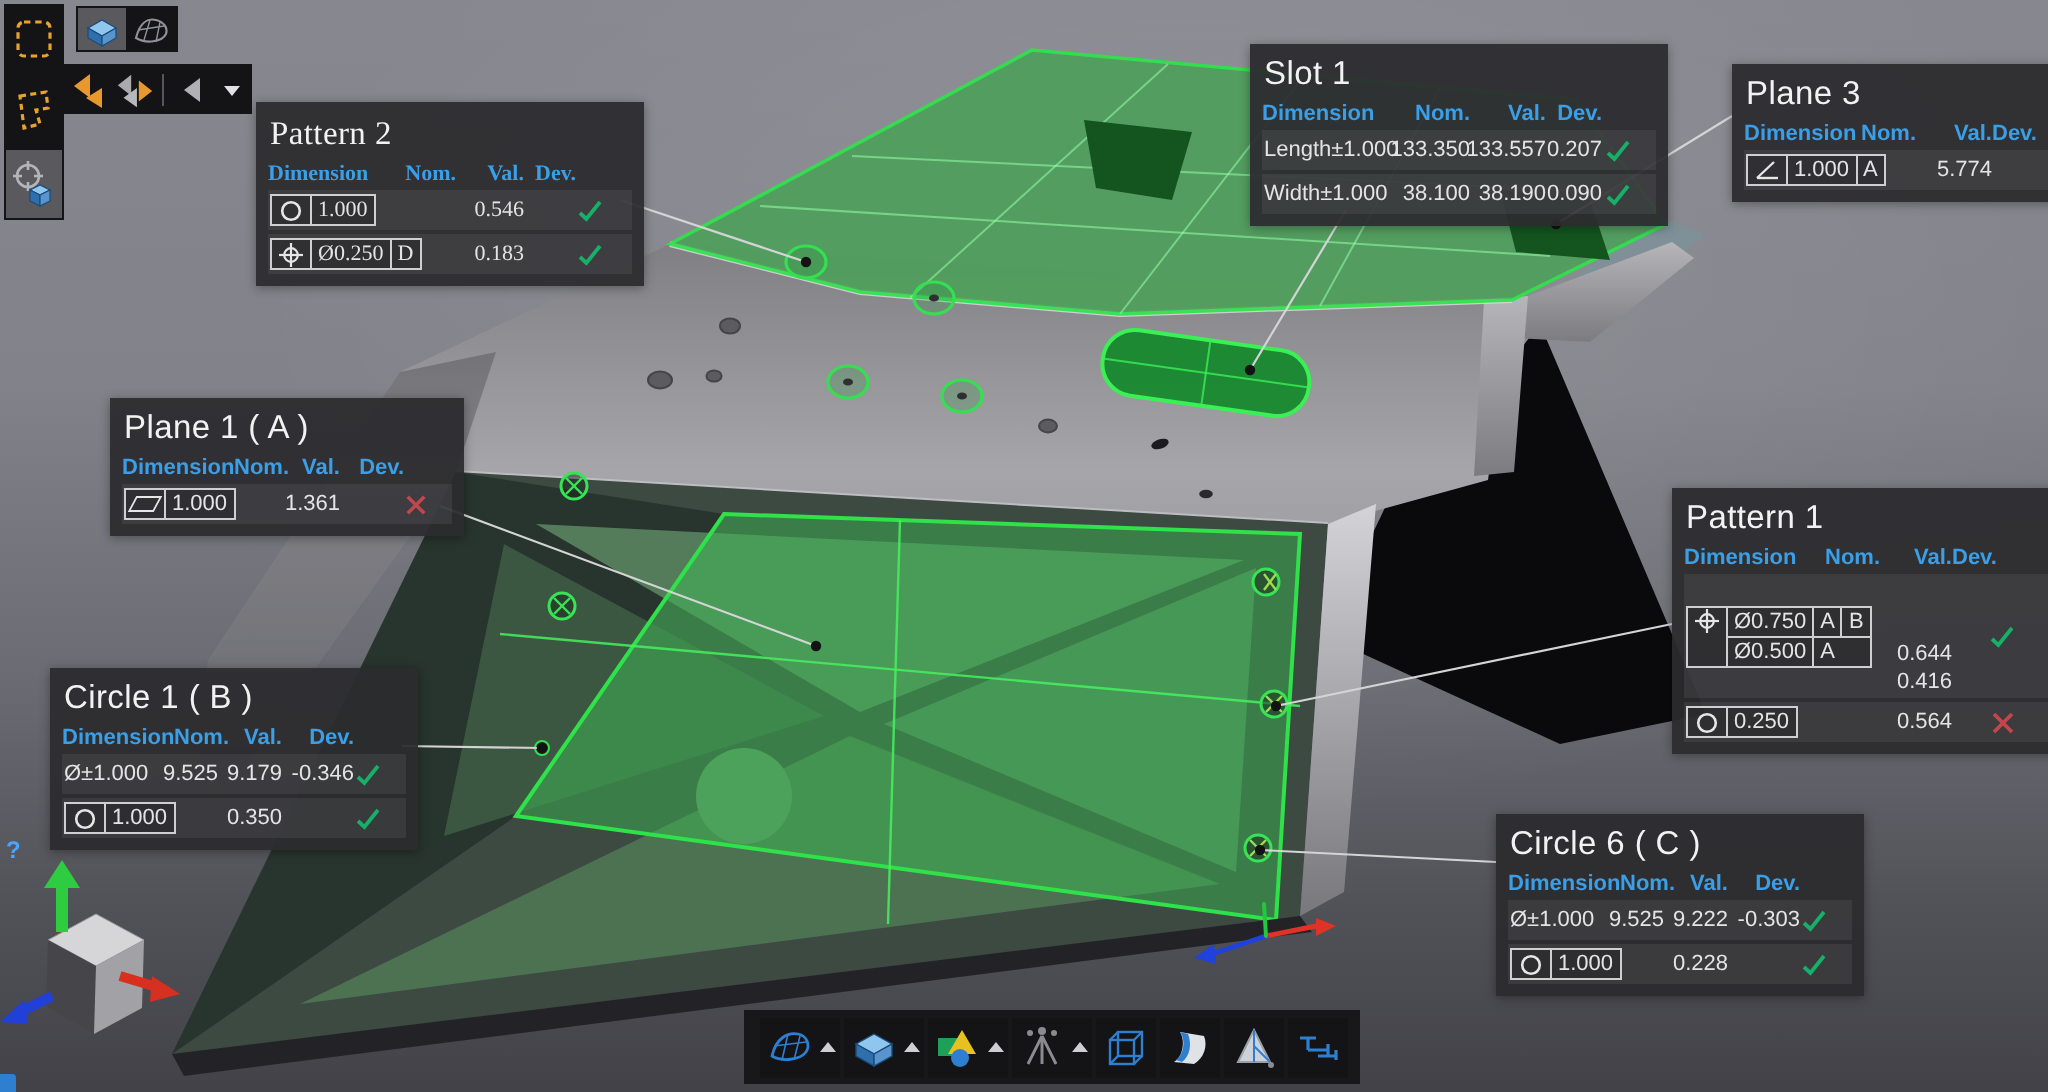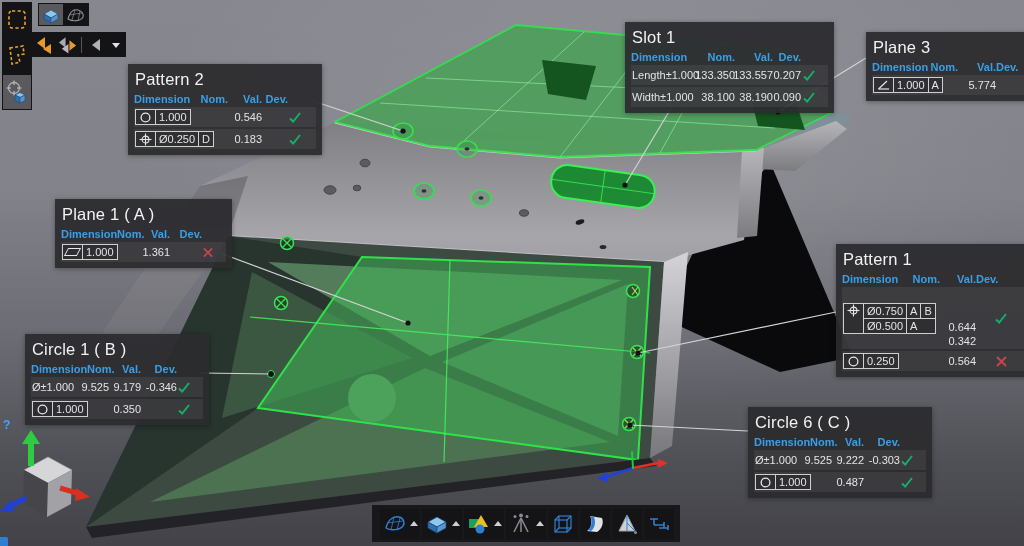--- a/index.html
+++ b/index.html
@@ -214,21 +214,21 @@
       <circle cx="403" cy="131" r="2.6"></circle>
         <circle cx="625" cy="185" r="2.6"></circle>
       <circle cx="778" cy="112" r="2.6"></circle>
         <circle cx="408" cy="323" r="2.6"></circle>
       <circle cx="271" cy="374" r="2.6"></circle>
         <circle cx="638" cy="353" r="2.6"></circle>
       <circle cx="630" cy="425" r="2.6"></circle>
     </g>
   </svg>
 
-  <div class="callout" style="left:128px;top:64px;width:182px;--cols:66px 28px 34px 26px 14px;">
+  <div class="callout" style="left:128px;top:51px;width:182px;font-family:Liberation Serif, serif;--cols:66px 28px 34px 26px 14px;">
       <div class="title">Pattern 2</div>
       <div class="c-head">
         <span class="h0">Dimension</span>
         <span class="h1">Nom.</span>
         <span class="h2">Val.</span>
         <span class="h3">Dev.</span>
       </div>
       <div class="c-row">
         <span class="dim">
           <span class="gframe">
@@ -425,21 +425,21 @@
               <span class="gline">
                 <span class="gc">Ø0.500</span>
                 <span class="gc">A</span>
               </span>
             </span>
           </span>
         </span>
         <span class="num"></span>
         <span class="num stack">
           <span>0.644</span>
-          <span>0.342</span>
+          <span>0.416</span>
         </span>
         <span class="num"></span>
         <span class="st">
           <svg width="14" height="13" viewBox="0 0 14 13">
             <path d="M2,7.5 L5.2,10.5 L12,2" fill="none" stroke="#17b069" stroke-width="1.9"></path>
           </svg>
         </span>
       </div>
       <div class="c-row">
         <span class="dim">
@@ -486,21 +486,21 @@
           <span class="gframe">
             <span class="gc">
               <svg class="gsym" width="13" height="13" viewBox="0 0 13 13">
                 <circle cx="6.5" cy="6.5" r="4.4" fill="none" stroke="#e6e6e6" stroke-width="1.3"></circle>
               </svg>
             </span>
             <span class="gc">1.000</span>
           </span>
         </span>
         <span class="num"></span>
-        <span class="num">0.487</span>
+        <span class="num">0.228</span>
         <span class="num"></span>
         <span class="st">
           <svg width="14" height="13" viewBox="0 0 14 13">
             <path d="M2,7.5 L5.2,10.5 L12,2" fill="none" stroke="#17b069" stroke-width="1.9"></path>
           </svg>
         </span>
       </div>
     </div>
 
   <div class="tbar" id="tb-select">

